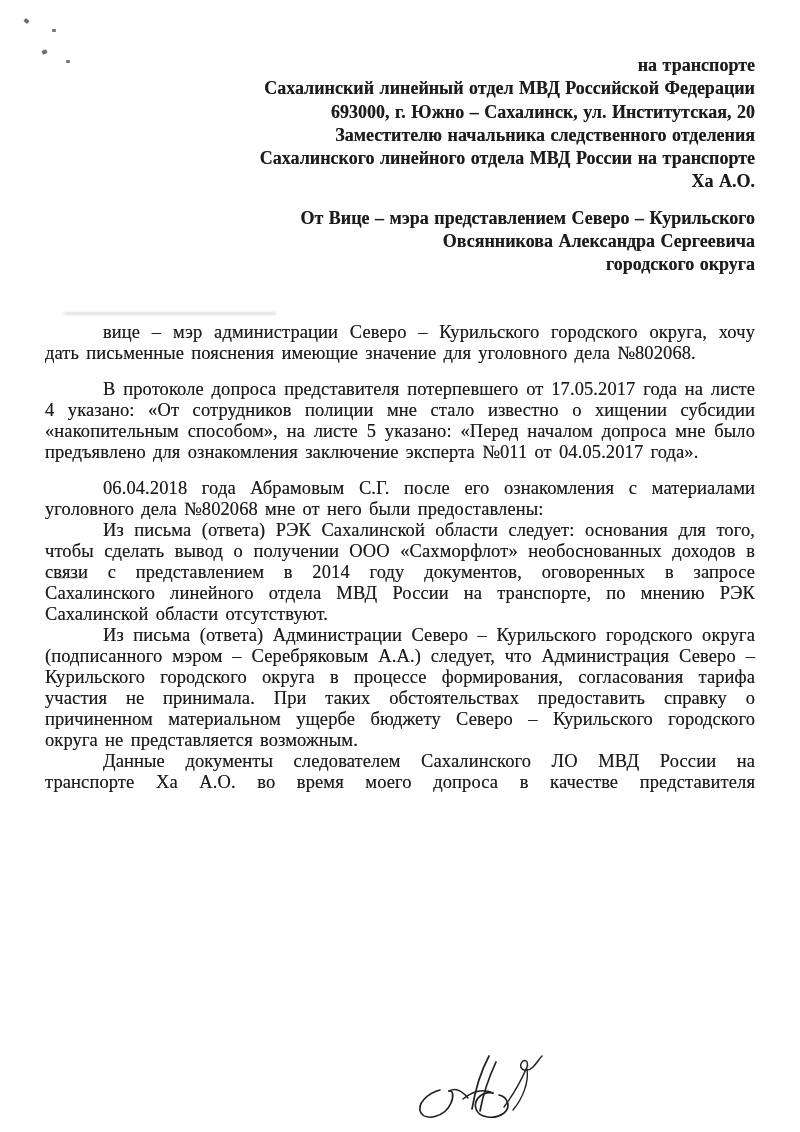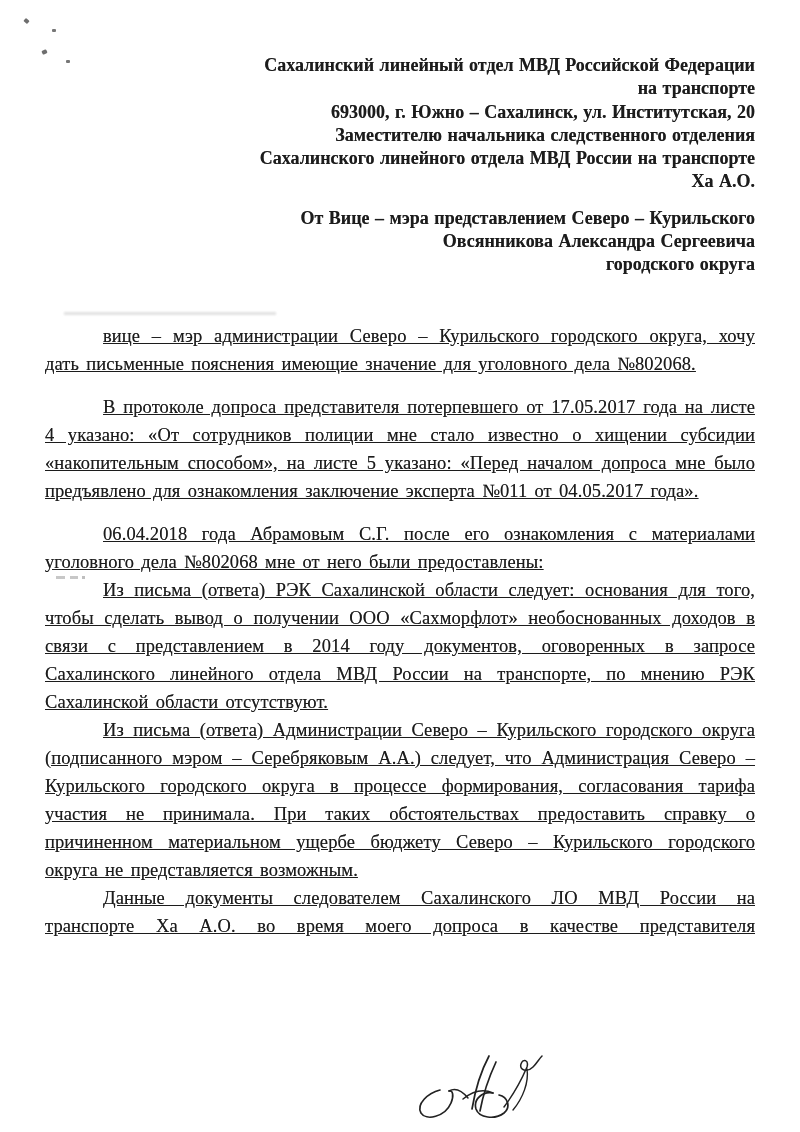--- a/index.html
+++ b/index.html
@@ -30,26 +30,25 @@
   .intro {
     margin: 15px 0 0 0;
     font-size: 18.5px;
     line-height: 23.3px;
     text-indent: 58px;
     word-spacing: 0.45em;
   }
   .para {
     margin: 0;
     font-size: 18.5px;
-    line-height: 28px;
+    line-height: 21px;
     text-align: justify;
     text-indent: 58px;
     word-spacing: 2.5px;
     letter-spacing: 0.1px;
-    text-decoration: underline;
   }
   .para.gap-lg { margin-top: 45px; }
   .para.gap    { margin-top: 15px; }
   .para.fill   { text-align-last: justify; }
 
   
   .speck {
     position: absolute;
     background: #4a4a4a;
     border-radius: 1px;
@@ -90,22 +89,22 @@
   <div class="speck s1"></div>
   <div class="speck s2"></div>
   <div class="speck s3"></div>
   <div class="speck s4"></div>
   <div class="smudge-streak"></div>
   <div class="smudge-dashes"></div>
 
   <div class="content">
 
     <div class="block recipient">
+      <div>на транспорте</div>
       <div>Сахалинский линейный отдел МВД Российской Федерации</div>
-      <div>на транспорте</div>
       <div>693000, г. Южно – Сахалинск, ул. Институтская, 20</div>
       <div>Заместителю начальника следственного отделения</div>
       <div>Сахалинского линейного отдела МВД России на транспорте</div>
       <div>Ха А.О.</div>
     </div>
 
     <div class="block sender">
       <div>От Вице – мэра представлением Северо – Курильского</div>
       <div>Овсянникова Александра Сергеевича</div>
       <div>городского округа</div>

